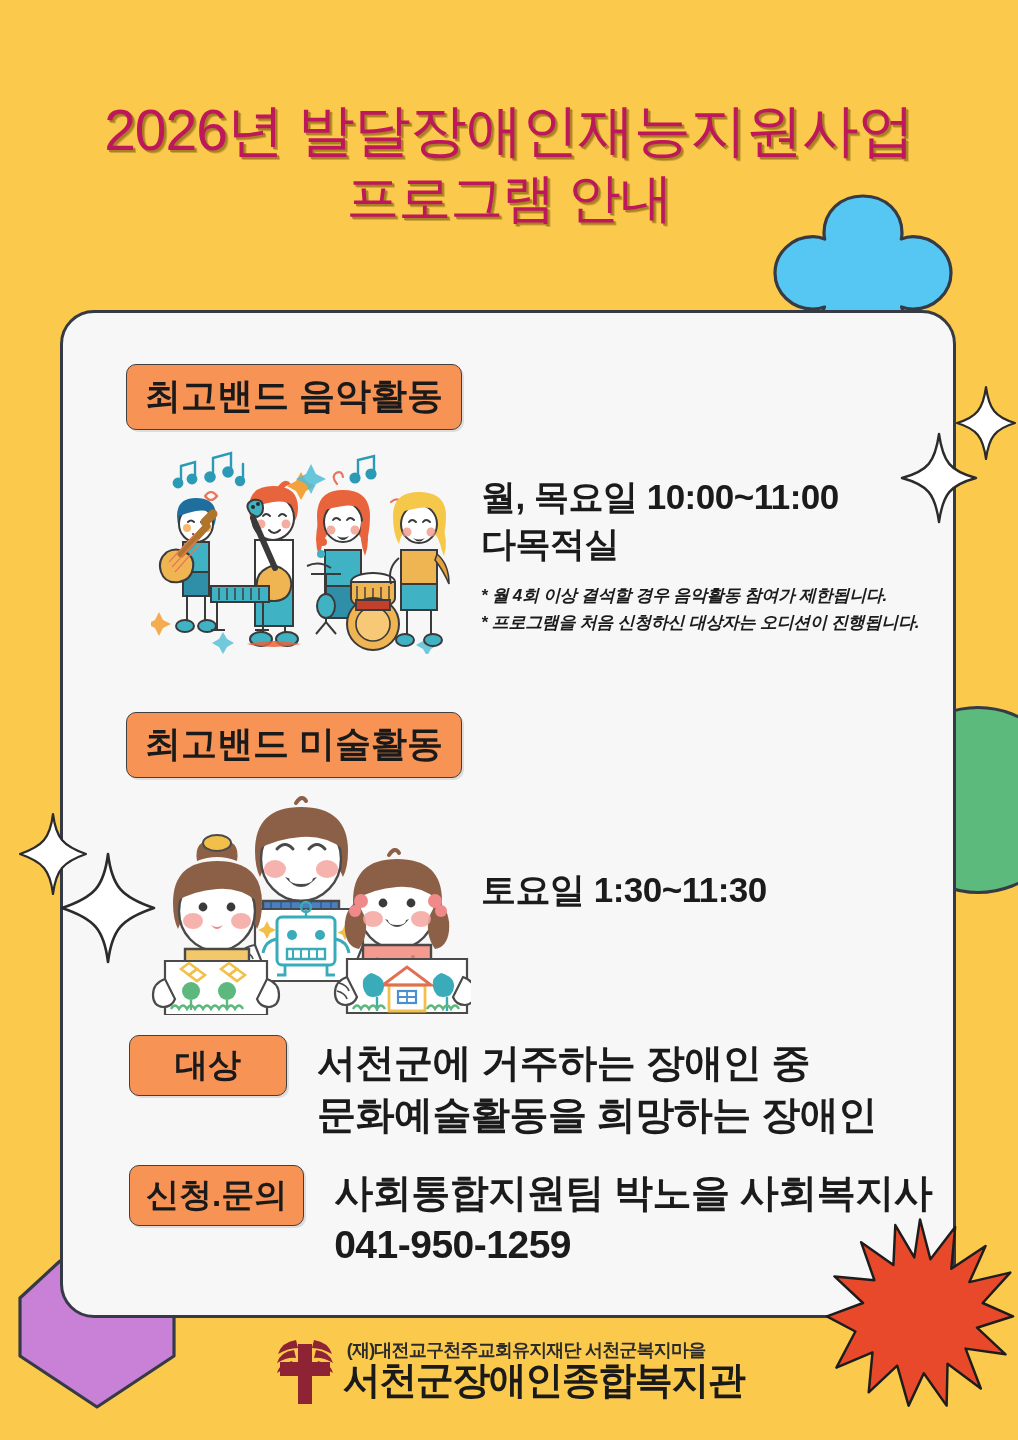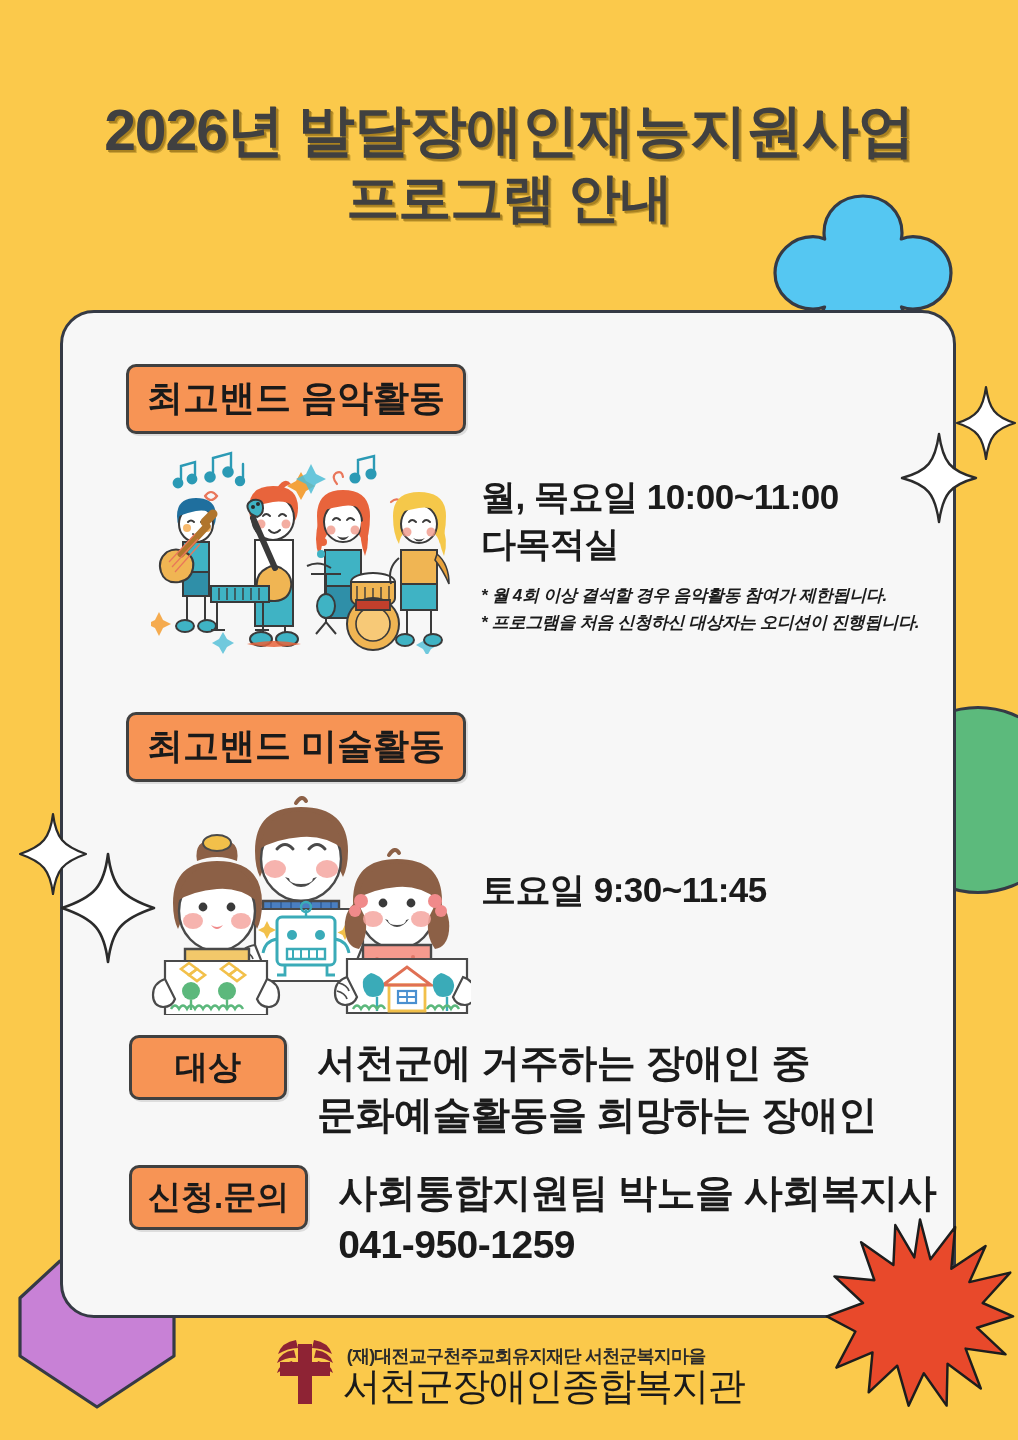--- a/index.html
+++ b/index.html
@@ -15,22 +15,22 @@
     background:#fbc94b;
     overflow:hidden;
   }
 
   
   .title-block{
     position:absolute; top:96px; left:0; width:1018px;
     text-align:center; z-index:6;
   }
   .title-line{
-    color:#404040;
-    font-weight:700;
+    color:#be185d;
+    font-weight:400;
     letter-spacing:-1px;
     line-height:1.22;
     text-shadow:
       2px 2px 0 #a98120,
       3px 3px 0 rgba(120,92,20,.35);
   }
   .title-line.l1{ font-size:57px; }
   .title-line.l2{ font-size:53px; }
 
   
@@ -73,21 +73,21 @@
     border:3px solid #353a45;
     border-radius:34px;
     z-index:4;
     overflow:hidden;
   }
 
   
   .badge{
     display:inline-block;
     background:#f79455;
-    border:3px solid #404040;
+    border:1px solid #404040;
     border-radius:10px;
     color:#1a1a1a;
     font-weight:900;
     text-align:center;
     line-height:1;
     box-shadow:2px 2px 0 rgba(0,0,0,.10);
   }
   .badge.big{
     font-size:36px;
     padding:13px 18px 15px;
@@ -149,32 +149,32 @@
     font-weight:800;
     line-height:1.33;
     letter-spacing:-0.5px;
     white-space:nowrap;
   }
   .detail-text{ padding-top:2px; }
 
   
   .footer{
     position:absolute; left:0; top:1334px; width:1018px;
-    display:flex; justify-content:center; align-items:flex-end;
+    display:flex; justify-content:center; align-items:center;
     gap:7px; z-index:6;
   }
   .footer-logo{ width:62px; height:74px; flex:none; }
   .footer-logo svg{ display:block; width:100%; height:100%; }
   .footer-text{ display:flex; flex-direction:column; justify-content:center; }
   .footer-sub{
     color:#2b2b2b; font-size:18px; font-weight:700;
     letter-spacing:-0.8px; line-height:1.15; padding-left:4px;
   }
   .footer-main{
-    color:#1a1a1a; font-size:38px; font-weight:400;
+    color:#1a1a1a; font-size:38px; font-weight:700;
     letter-spacing:-1.5px; line-height:1.1;
   }
 </style>
 </head>
 <body>
 
 <div class="poster">
 
   <div class="cloud">
     <svg viewBox="0 0 190 150" xmlns="http://www.w3.org/2000/svg">
@@ -489,21 +489,21 @@
           <g stroke="#4a4a4a" stroke-width="1.8" fill="none">
             <path d="M188 190 q8 2 10 8"></path>
               <path d="M186 198 q8 2 10 8"></path>
           </g>
           <path d="M312 184 q12 4 12 16 q0 11 -10 12 q-9 0 -12 -8z" fill="#fff" stroke="#4a4a4a" stroke-width="2.2"></path>
         </g>
       </svg>
     </div>
 
     <div class="info info-art">
-      <div class="line">토요일 9:30~11:45</div>
+      <div class="line">토요일 1:30~11:30</div>
     </div>
 
     <div class="detail-row row-target">
       <div class="badge small">대상</div>
       <div class="detail-text">
         <div class="line">서천군에 거주하는 장애인 중</div>
         <div class="line">문화예술활동을 희망하는 장애인</div>
       </div>
     </div>
 

